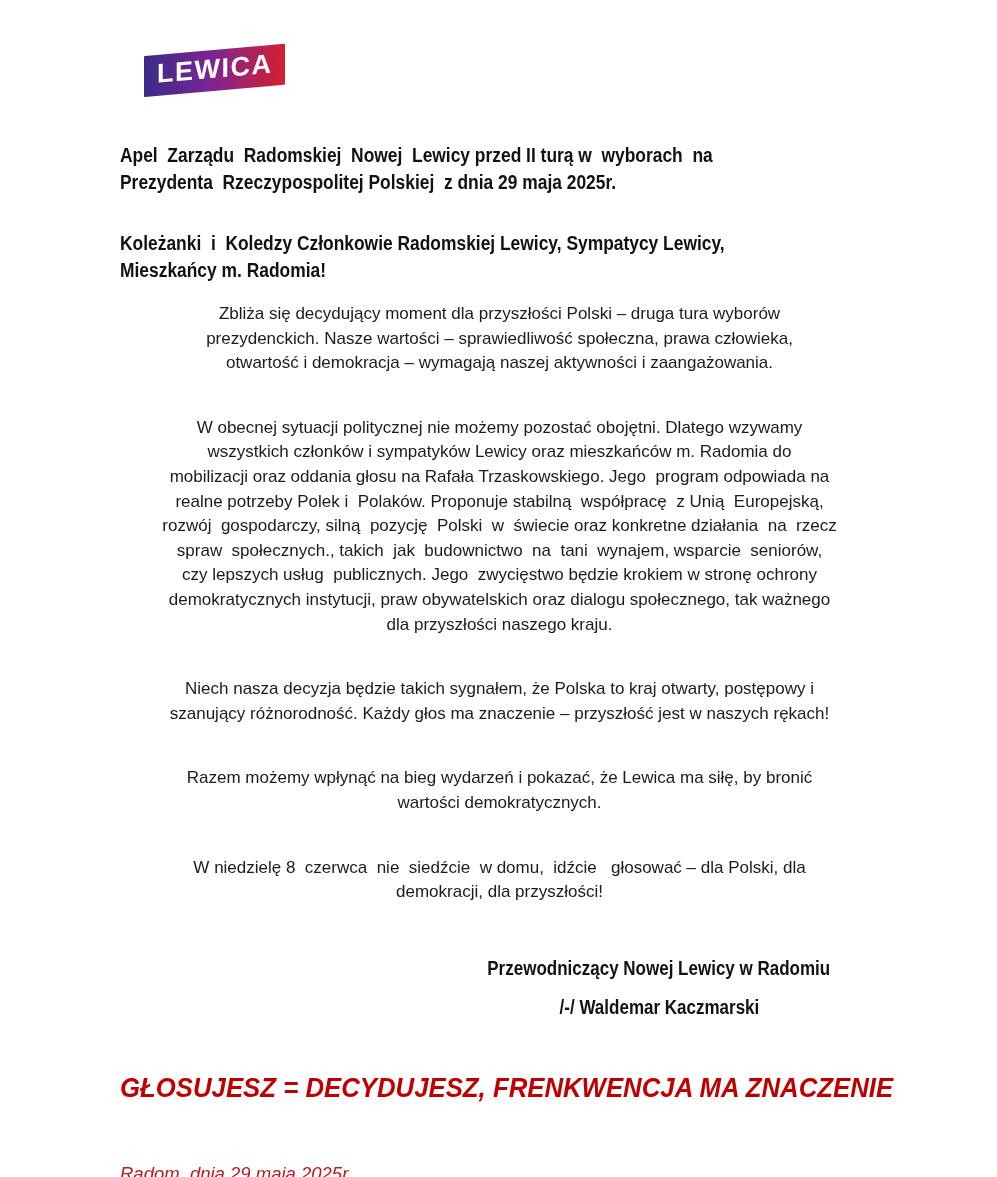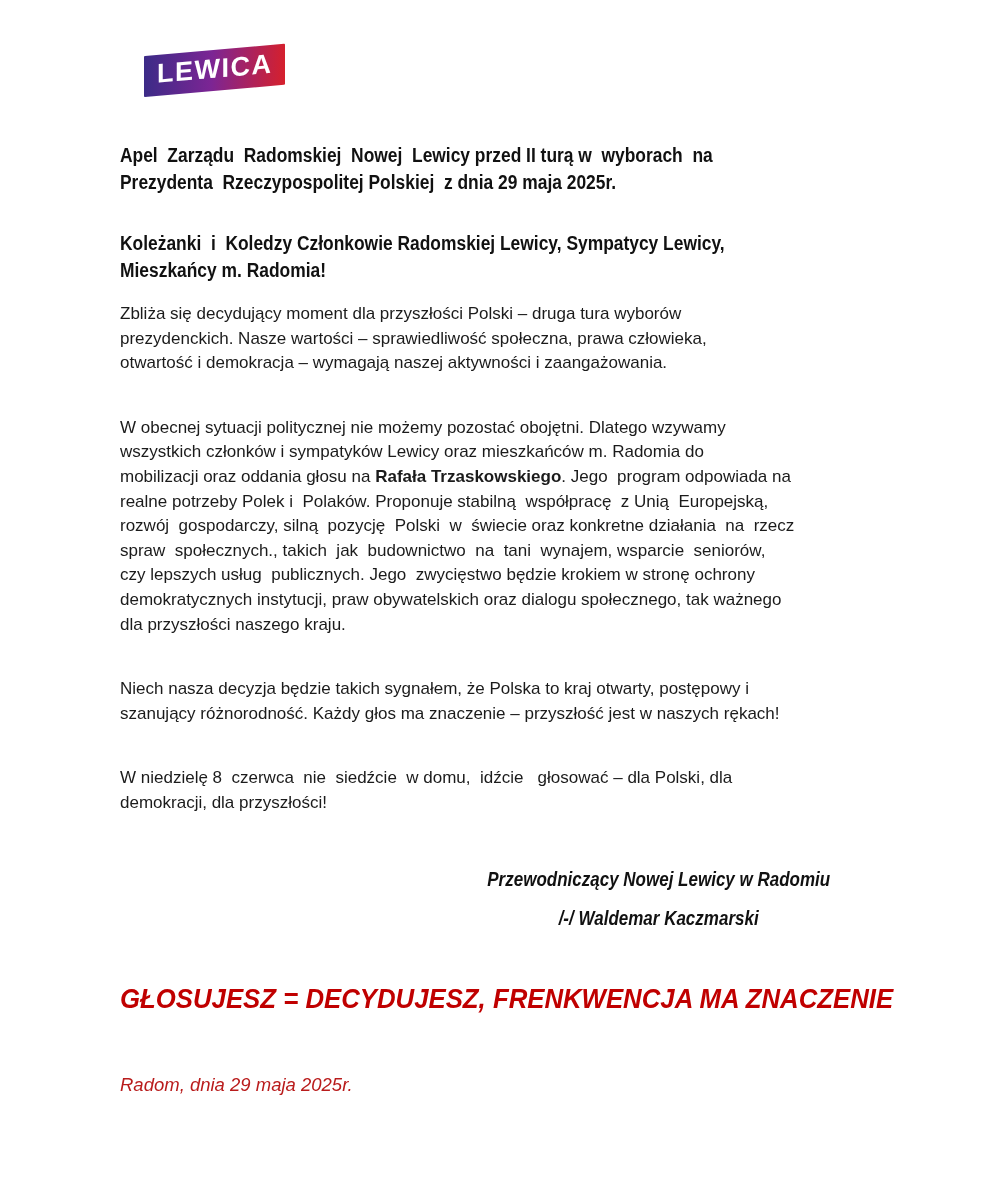--- a/index.html
+++ b/index.html
@@ -60,34 +60,34 @@
     transform: scaleX(0.87);
     transform-origin: left top;
   }
 
   
   .para {
     font-size: 17px;
     line-height: 24.6px;
     white-space: pre;
     color: #1b1b1b;
+    text-align: center;
   }
   .para.first { margin-top: 18px; }
   .para + .para { margin-top: 40px; }
 
   
   .sig-block {
     margin-top: 50px;
     margin-left: auto;
     width: 440px;
     text-align: center;
   }
   .sig-line {
     font-weight: 700;
-    font-style: italic;
     font-size: 20px;
     line-height: 26px;
     color: #111111;
   }
   .sig-line .condense {
     display: inline-block;
     transform: scaleX(0.85);
     transform-origin: center;
     white-space: pre;
   }
@@ -131,31 +131,33 @@
 
   <div class="doc-salutation">Koleżanki  i  Koledzy Członkowie Radomskiej Lewicy, Sympatycy Lewicy,
 Mieszkańcy m. Radomia!</div>
 
   <div class="para first">Zbliża się decydujący moment dla przyszłości Polski – druga tura wyborów
 prezydenckich. Nasze wartości – sprawiedliwość społeczna, prawa człowieka,
 otwartość i demokracja – wymagają naszej aktywności i zaangażowania.</div>
 
   <div class="para"><span>W obecnej sytuacji politycznej nie możemy pozostać obojętni. Dlatego wzywamy
 wszystkich członków i sympatyków Lewicy oraz mieszkańców m. Radomia do
-mobilizacji oraz oddania głosu na </span><span style="font-weight: 700;">Rafała Trzaskowskiego</span><span>. Jego  program odpowiada na
+mobilizacji oraz oddania głosu na </span><span style="font-weight: 400;">Rafała Trzaskowskiego</span><span>. Jego  program odpowiada na
 realne potrzeby Polek i  Polaków. Proponuje stabilną  współpracę  z Unią  Europejską,
 rozwój  gospodarczy, silną  pozycję  Polski  w  świecie oraz konkretne działania  na  rzecz
 spraw  społecznych., takich  jak  budownictwo  na  tani  wynajem, wsparcie  seniorów,
 czy lepszych usług  publicznych. Jego  zwycięstwo będzie krokiem w stronę ochrony
 demokratycznych instytucji, praw obywatelskich oraz dialogu społecznego, tak ważnego
 dla przyszłości naszego kraju.</span></div>
 
   <div class="para">Niech nasza decyzja będzie takich sygnałem, że Polska to kraj otwarty, postępowy i
 szanujący różnorodność. Każdy głos ma znaczenie – przyszłość jest w naszych rękach!</div>
 
+  <div class="para">Razem możemy wpłynąć na bieg wydarzeń i pokazać, że Lewica ma siłę, by bronić
+wartości demokratycznych.</div>
 
   <div class="para">W niedzielę 8  czerwca  nie  siedźcie  w domu,  idźcie   głosować – dla Polski, dla
 demokracji, dla przyszłości!</div>
 
   <div class="sig-block">
     <div class="sig-line">
       <span class="condense">Przewodniczący Nowej Lewicy w Radomiu</span>
     </div>
     <div class="sig-line sig-name">
       <span class="condense">/-/ Waldemar Kaczmarski</span>

